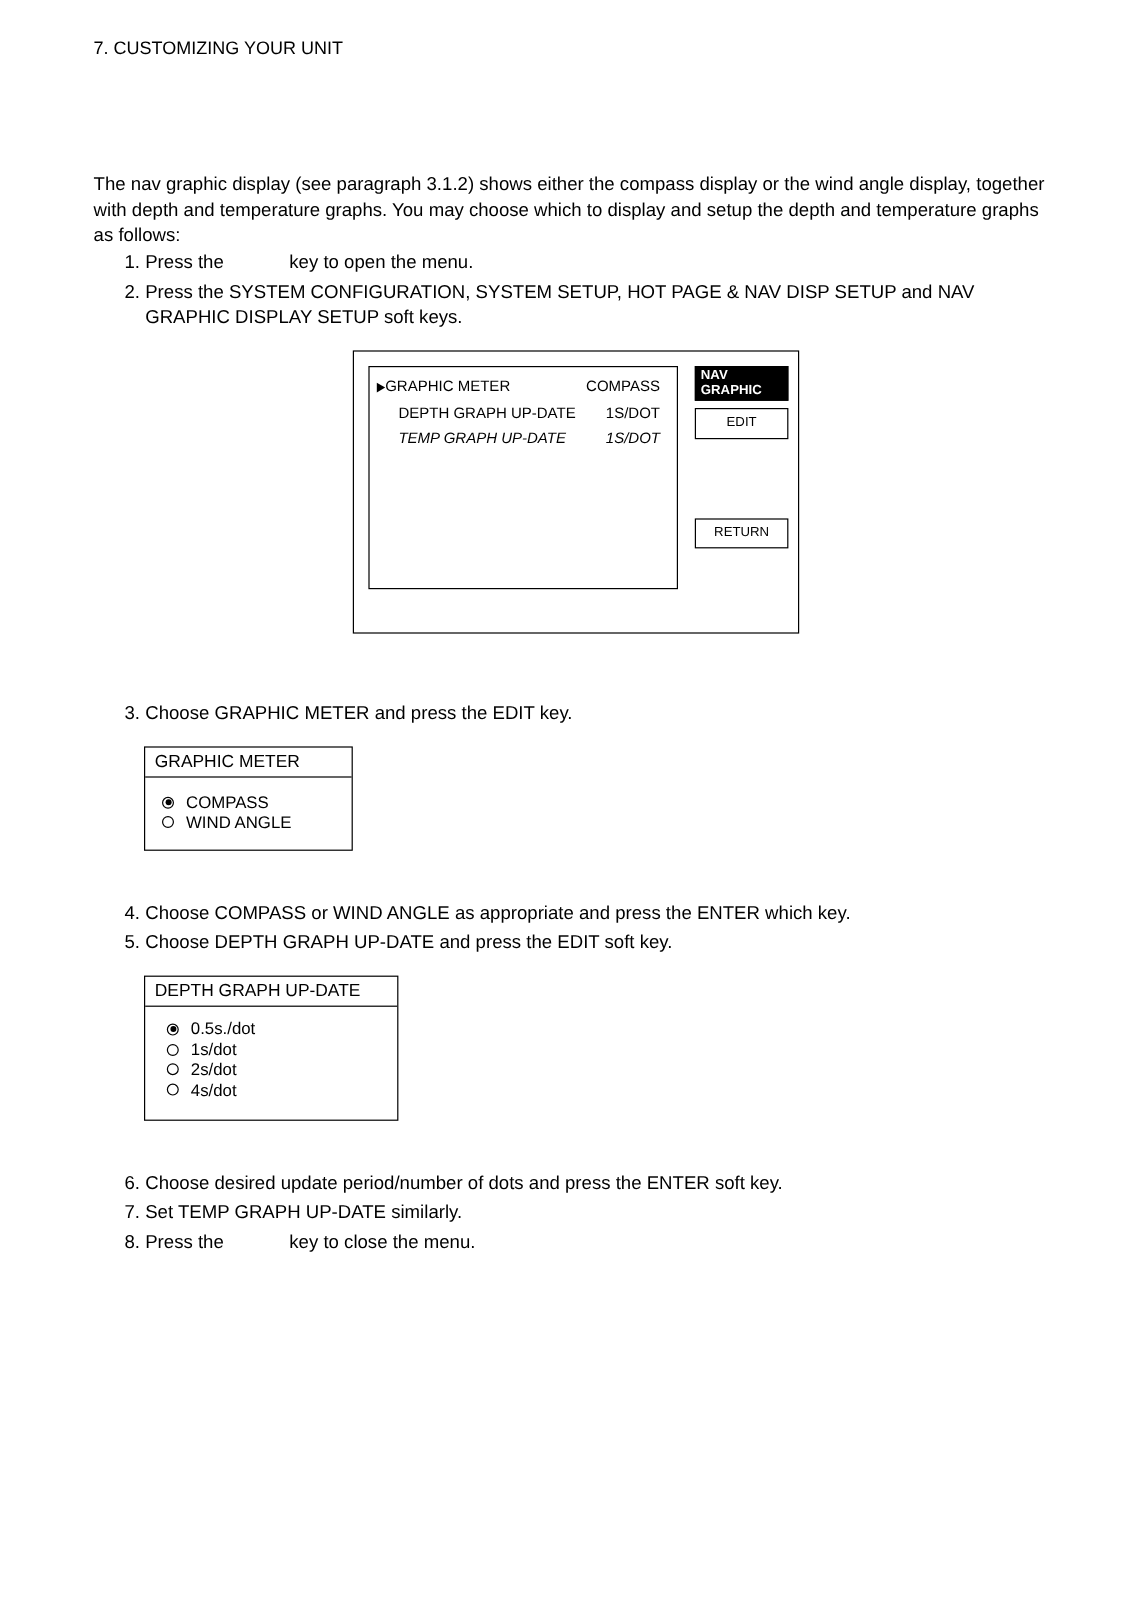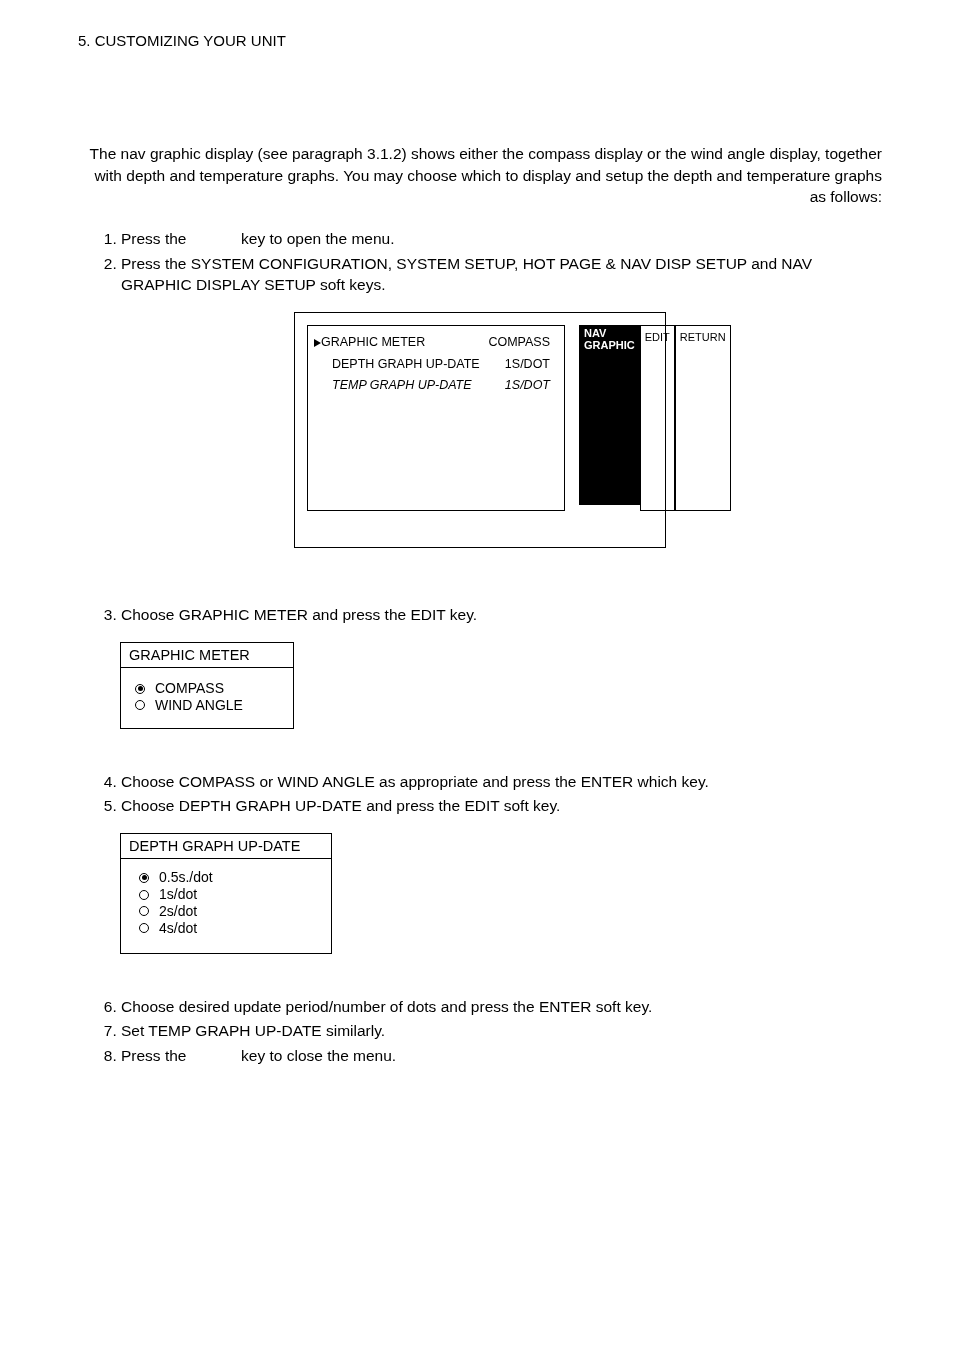--- a/index.html
+++ b/index.html
@@ -17,22 +17,20 @@
     box-sizing: border-box;
     padding: 30px 72px 60px 78px;
     position: relative;
   }
   .section-header {
     font-size: 15px;
     margin-bottom: 92px;
   }
   .body-para {
     font-size: 15.5px;
-    margin-bottom: 20px;
-    text-align: right;
   }
   ol.numbered {
     list-style: decimal;
     padding-left: 28px;
     margin: 0 0 16px 0;
   }
   ol.numbered > li {
     font-size: 15.5px;
     margin-bottom: 3px;
     margin-left: 15px;
@@ -79,21 +77,21 @@
     margin-right: 0px;
     vertical-align: middle;
   }
   .sidebar {
     position: absolute;
     right: 8px;
     top: 12px;
     width: 78px;
     height: 186px;
     display: flex;
-    flex-direction: row;
+    flex-direction: column;
     font-size: 11px;
     font-weight: bold;
   }
   .sidebar .title {
     background: #000;
     color: #fff;
     border: 1.5px solid #000;
     padding: 2px 4px;
     line-height: 1.05;
     margin-bottom: 6px;
@@ -146,21 +144,21 @@
   }
   .ob1 { width: 174px; }
   .ob2 { width: 212px; }
   .ob2 .ob-body { padding: 10px 14px 16px 18px; }
 </style>
 </head>
 <body>
 
 <div class="page">
 
-  <div class="section-header">5. CUSTOMIZING YOUR UNIT</div>
+  <div class="section-header">7. CUSTOMIZING YOUR UNIT</div>
 
   <div class="body-para">The nav graphic display (see paragraph 3.1.2) shows either the compass display or the wind angle display, together with depth and temperature graphs. You may choose which to display and setup the depth and temperature graphs as follows:</div>
 
   <ol class="numbered">
     <li>
       <span>Press the </span><span style="display:inline-block;width:46px;"></span><span> key to open the menu.</span>
     </li>
     <li>
       <span>Press the SYSTEM CONFIGURATION, SYSTEM SETUP, HOT PAGE &amp; NAV DISP SETUP and NAV GRAPHIC DISPLAY SETUP soft keys.</span>
     </li>

